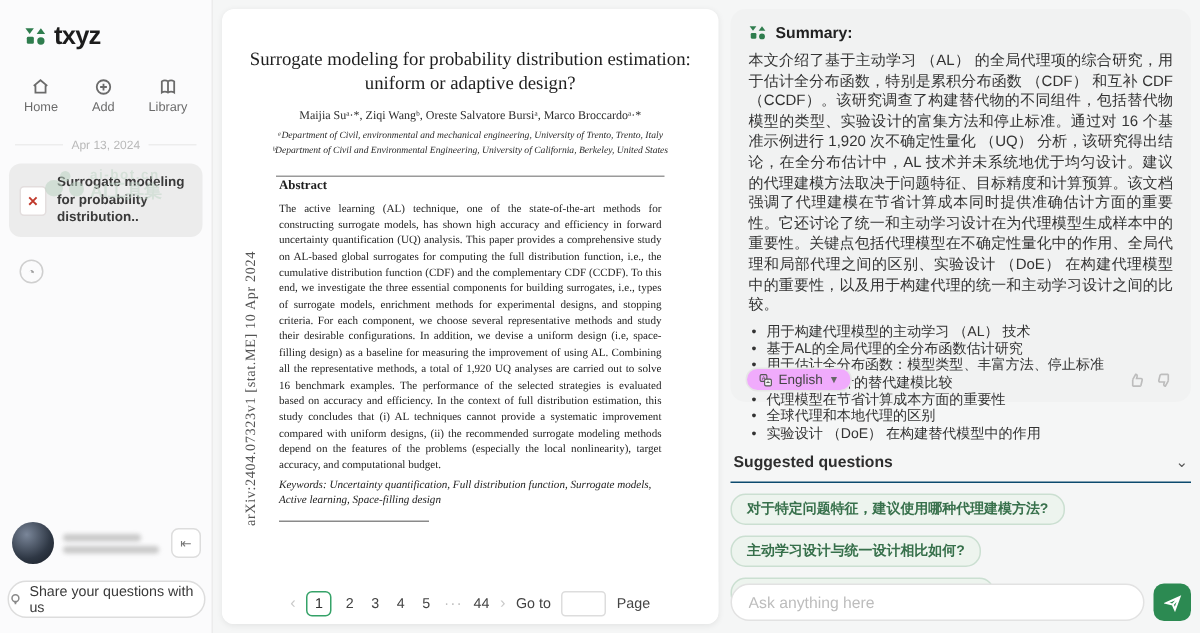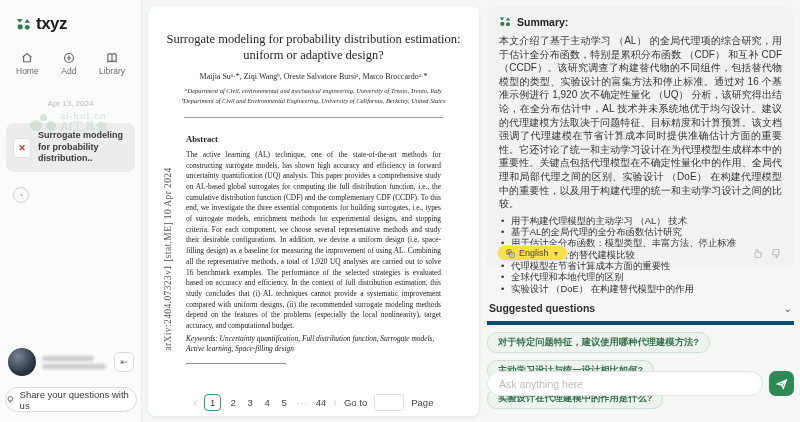--- a/index.html
+++ b/index.html
@@ -8,21 +8,21 @@
 
   
   .sidebar { position:absolute; left:0; top:0; width:142px; height:422px; background:#fbfbfc; border-right:1px solid #ececec; }
   .logo-row { display:flex; align-items:center; gap:5px; padding:14px 0 0 16px; }
   .logo-mark { width:15px; height:15px; }
   .logo-text { font-size:17px; font-weight:bold; color:#1c1c1c; letter-spacing:-0.5px; }
   .nav-row { display:flex; justify-content:space-between; padding:18px 16px 0 16px; }
   .nav-item { display:flex; flex-direction:column; align-items:center; gap:2px; cursor:pointer; }
   .nav-item svg { width:12px; height:12px; stroke:#6b6b6b; fill:none; stroke-width:1.6; }
   .nav-label { font-size:8.5px; color:#6b6b6b; }
-  .date-row { display:flex; align-items:center; gap:6px; margin:16px 10px 0 10px;flex-direction:column; }
+  .date-row { display:flex; align-items:center; gap:6px; margin:16px 10px 0 10px; }
   .date-row .line { flex:1; border-top:1px solid #ededed; }
   .date-text { font-size:8px; color:#b9b9b9; white-space:nowrap; }
   .side-item { display:flex; align-items:center; gap:7px; margin:8px 6px 0 6px; padding:7px 7px; border-radius:8px; cursor:pointer; }
   .side-item.active { background:#ececec; }
   .side-item-title { font-size:9px; font-weight:bold; color:#3a3a3a; line-height:1.3; }
   .side-item-title.normal { font-weight:normal; font-size:9px; }
   .doc-icon { width:18px; height:20px; flex:none; background:#fff; border:1px solid #e3dede; border-radius:3px; position:relative; display:flex; align-items:center; justify-content:center; }
   .doc-icon span { color:#c0392b; font-size:9px; font-weight:bold; }
   .chat-icon { width:16px; height:16px; flex:none; border:1px solid #cfcfcf; border-radius:50%; display:flex; align-items:center; justify-content:center; color:#9a9a9a; font-size:8px; }
   .watermark { position:absolute; left:30px; top:112px; display:flex; align-items:center; gap:4px; opacity:.55; }
@@ -40,21 +40,21 @@
   .feedback-btn { position:absolute; left:5px; bottom:10px; width:132px; height:25px; border:1px solid #ddd; border-radius:14px; background:#fff; display:flex; align-items:center; justify-content:center; gap:5px; font-size:9.5px; color:#3a3a3a; cursor:pointer; }
   .bulb { width:9px; height:9px; stroke:#8a8a8a; fill:none; stroke-width:1.4; }
 
   
   .pdf-card { position:absolute; left:148px; top:6px; width:331px; height:410px; background:#fff; border-radius:8px; box-shadow:0 1px 4px rgba(0,0,0,.07); overflow:hidden; font-family:"Liberation Serif", serif; }
   .arxiv-strip { position:absolute; left:-130px; top:248px; width:300px; text-align:center; transform:rotate(-90deg); font-size:9.5px; color:#555; letter-spacing:.4px; white-space:nowrap; }
   .p-title { margin-top:26px; text-align:center; font-size:12.5px; color:#1f1f1f; line-height:1.25; }
   .p-authors { margin-top:9px; text-align:center; font-size:8px; color:#2a2a2a; }
   .p-affils { margin-top:5px; text-align:center; font-size:6.4px; font-style:italic; color:#2a2a2a; line-height:1.45; }
   .p-rule { margin:12px 36px 0 36px; border-top:1px solid #9a9a9a; }
-  .p-abshead { margin:16px 0 0 38px; font-size:8.6px; font-weight:bold; color:#1f1f1f; }
+  .p-abshead { margin:0 0 0 38px; font-size:8.6px; font-weight:bold; color:#1f1f1f; }
   .p-abstract { margin:6px 38px 0 38px; font-size:7.4px; line-height:10.7px; text-align:justify; color:#222; }
   .p-keywords { margin:2px 38px 0 38px; font-size:7.4px; line-height:10.7px; color:#222; font-style:italic; }
   .footnote-rule { width:100px; margin:8px 0 0 38px; border-top:1px solid #8a8a8a; }
   .pager { position:absolute; left:0; bottom:0; width:100%; height:28px; background:#fff; display:flex; align-items:center; justify-content:center; gap:7px; font-family:"Liberation Sans", sans-serif; font-size:9.5px; color:#444; }
   .pg-arrow { color:#c9c9c9; font-size:11px; cursor:pointer; }
   .pg-num { cursor:pointer; min-width:10px; text-align:center; }
   .pg-num.active { width:17px; height:17px; line-height:15px; border:1px solid #35a268; border-radius:4px; color:#2f2f2f; }
   .pg-ellipsis { color:#bbb; letter-spacing:1px; }
   .goto-label, .page-label { color:#444; }
   .goto-input { width:30px; height:17px; border:1px solid #ddd; border-radius:3px; background:#fff; }
@@ -62,29 +62,29 @@
   
   .right { position:absolute; left:487px; top:6px; width:307px; height:410px; }
   .summary-card { background:#f1f2f2; border-radius:10px; padding:10px 12px 8px 12px; height:262px; position:relative; }
   .sum-head { display:flex; align-items:center; gap:6px; }
   .sum-title { font-size:10.5px; font-weight:bold; color:#222; }
   .sum-para { margin-top:6px; font-size:10px; line-height:13.6px; color:#333; text-align:justify; }
   .sum-bullets { margin-top:4px; }
   .sum-bullets li { list-style:none; font-size:9.4px; line-height:11.3px; color:#333; padding-left:12px; position:relative; }
   .sum-bullets li::before { content:"•"; position:absolute; left:2px; color:#333; }
   .sum-footer { position:absolute; left:10px; right:12px; bottom:7px; display:flex; align-items:center; justify-content:space-between; }
-  .lang-pill { display:flex; align-items:center; gap:4px; background:#fde047; border:1px solid #e6e6e6; border-radius:11px; padding:2px 8px; font-size:9px; color:#444; cursor:pointer; }
+  .lang-pill { display:flex; align-items:center; gap:4px; background:#f0abfc; border:1px solid #e6e6e6; border-radius:11px; padding:2px 8px; font-size:9px; color:#444; cursor:pointer; }
   .lang-caret { font-size:7px; color:#666; }
   .thumbs { display:flex; gap:8px; }
   .thumbs svg { width:11px; height:11px; stroke:#bdbdbd; fill:none; stroke-width:1.4; cursor:pointer; }
-  .sq-head { margin-top:34px; display:flex; align-items:center; justify-content:space-between; padding:0 2px 7px 2px; border-bottom:4px solid #0c4a6e; }
+  .sq-head { margin-top:34px; display:flex; align-items:center; justify-content:space-between; padding:0 2px 7px 2px; border-bottom:1px solid #0c4a6e; }
   .sq-title { font-size:10.5px; font-weight:bold; color:#2e2e2e; }
   .sq-caret { font-size:10px; color:#555; cursor:pointer; }
   .pill { display:inline-block; margin-top:7px; background:#edf4ee; border:1px solid #cbdfd1; border-radius:10px; padding:3px 10px; font-size:9.3px; font-weight:bold; color:#37704b; cursor:pointer; white-space:nowrap; }
-  .ask-row { position:absolute; left:0; bottom:20px; width:100%; display:flex; align-items:flex-end; gap:6px; }
+  .ask-row { position:absolute; left:0; bottom:2px; width:100%; display:flex; align-items:flex-end; gap:6px; }
   .ask-input { flex:1; height:25px; border:1px solid #e2e2e2; border-radius:13px; background:#fff; padding:0 11px; font-size:10.5px; color:#333; outline:none; }
   .ask-input::placeholder { color:#bdbdbd; }
   .send-btn { width:25px; height:25px; flex:none; border:none; border-radius:7px; background:#2c8a52; display:flex; align-items:center; justify-content:center; cursor:pointer; }
   .send-btn svg { width:12px; height:12px; fill:none; stroke:#fff; stroke-width:1.6; }
 </style>
 </head>
 <body>
 
 <div class="sidebar">
   <div class="logo-row">

